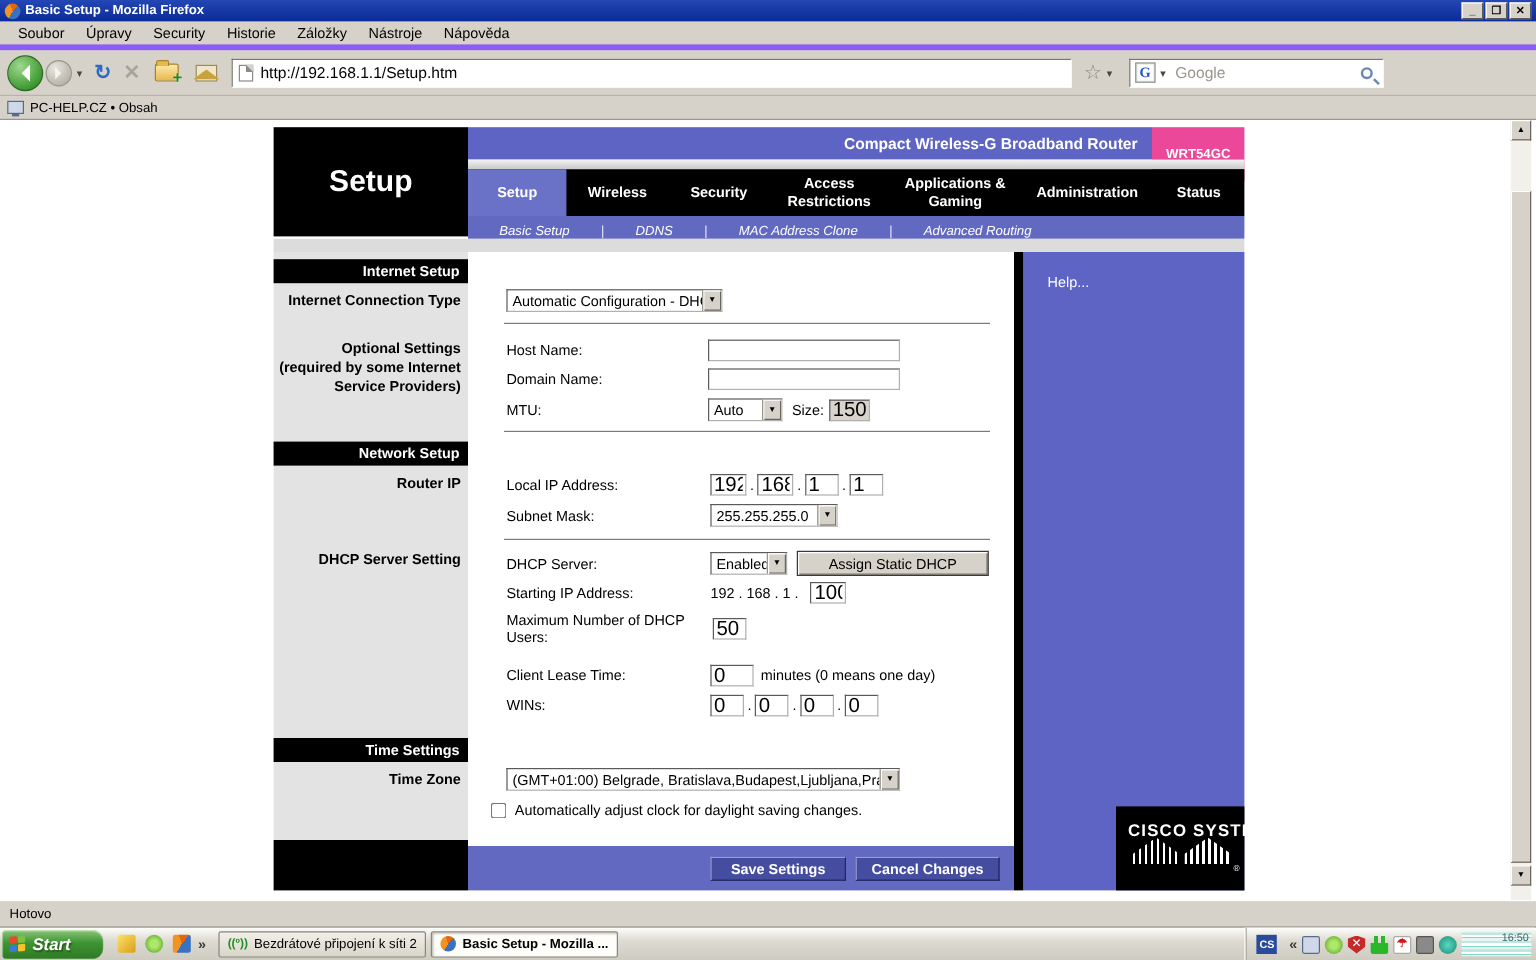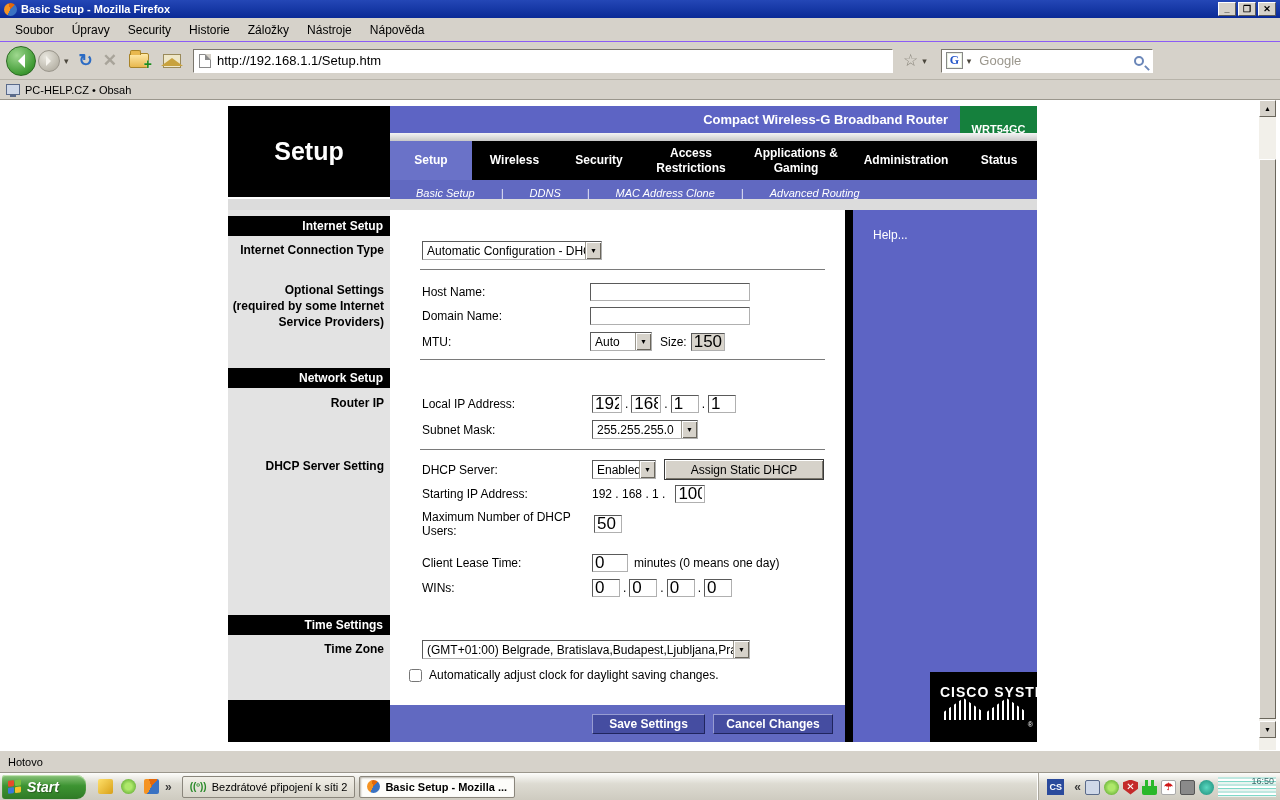--- a/index.html
+++ b/index.html
@@ -12,21 +12,21 @@
     background:linear-gradient(180deg,#2447b6,#0a2a96); color:#fff;
     display:flex; align-items:center; padding:0 4px; }
   .titlebar .t { font-size:11px; font-weight:bold; margin-left:4px; flex:1; }
   .ff-ball { width:13px; height:13px; border-radius:50%;
     background:conic-gradient(from 210deg,#f59322 0 130deg,#e2680b 130deg 190deg,#3a72c2 190deg 360deg); }
   .winbtn { width:18px; height:14px; margin-left:2px; background:#d6d2ca;
     border:1px solid; border-color:#fff #5a5a5a #5a5a5a #fff; font-size:9px;
     color:#000; display:flex; align-items:center; justify-content:center; font-weight:bold; line-height:1; }
   .menubar { position:absolute; left:0; top:18px; width:1280px; height:24px;
     background:#d6d2ca; display:flex; align-items:center; padding-left:6px;
-    border-bottom:1px solid #8b5cf6; }
+    border-bottom:5px solid #8b5cf6; }
   .menubar span.mi { font-size:12px; color:#000; padding:3px 9px; }
   .navbar { position:absolute; left:0; top:42px; width:1280px; height:38px;
     background:#d6d2ca; display:flex; align-items:center; border-bottom:1px solid #b8b4aa; }
   .backbtn { width:30px; height:30px; border-radius:50%; margin-left:6px;
     background:radial-gradient(circle at 35% 30%,#9fd88f,#3f9a33 70%,#2a7320);
     border:1px solid #2a6a22; display:flex; align-items:center; justify-content:center; }
   .backbtn .arr { width:0; height:0; border:7px solid transparent; border-right-color:#fff; margin-left:-6px; }
   .fwdbtn { width:22px; height:22px; border-radius:50%; margin-left:2px;
     background:radial-gradient(circle at 35% 30%,#e8e6de,#b8b4a8 75%);
     border:1px solid #9a968c; display:flex; align-items:center; justify-content:center; }
@@ -76,21 +76,21 @@
   .sthumb { position:absolute; left:0; top:59px; width:17px; height:560px; background:#d6d2ca;
     border:1px solid; border-color:#fff #6a665c #6a665c #fff; }
 
   
   .router { position:absolute; left:228px; top:6px; width:809px; height:636px; background:#fff; font-size:12px; }
   .rtl-title { position:absolute; left:0; top:0; width:162px; height:91px; background:#000; color:#fff;
     display:flex; align-items:center; justify-content:center; font-size:25px; font-weight:bold; }
   .prodbar { position:absolute; left:162px; top:0; width:570px; height:27px; background:#5d64c4;
     color:#fff; font-weight:bold; font-size:13px; display:flex; align-items:center; justify-content:flex-end;
     padding-right:12px; }
-  .modelbox { position:absolute; left:732px; top:0; width:77px; height:45px; background:#15803d; color:#fff;
+  .modelbox { position:absolute; left:732px; top:0; width:77px; height:45px; background:#ec4899; color:#fff;
     font-size:11px; font-weight:bold; display:flex; align-items:center; justify-content:center; }
   .hdrstrip { position:absolute; left:162px; top:27px; width:647px; height:8px;
     background:linear-gradient(180deg,#f4f4f4,#c8c8c8); }
   .tabs { position:absolute; left:162px; top:35px; width:647px; height:39px; background:#000; display:flex; }
   .tab { color:#fff; font-weight:bold; font-size:12px; display:flex; align-items:center; justify-content:center;
     text-align:center; line-height:1.25; padding:0 4px; }
   .tab.active { background:#6a72c8; }
   .subnav { position:absolute; left:162px; top:74px; width:647px; height:19px; background:#6169c1;
     color:#fff; font-size:11px; display:flex; align-items:flex-end;font-style:italic; }
   .subnav .sn { padding:0 26px; }

